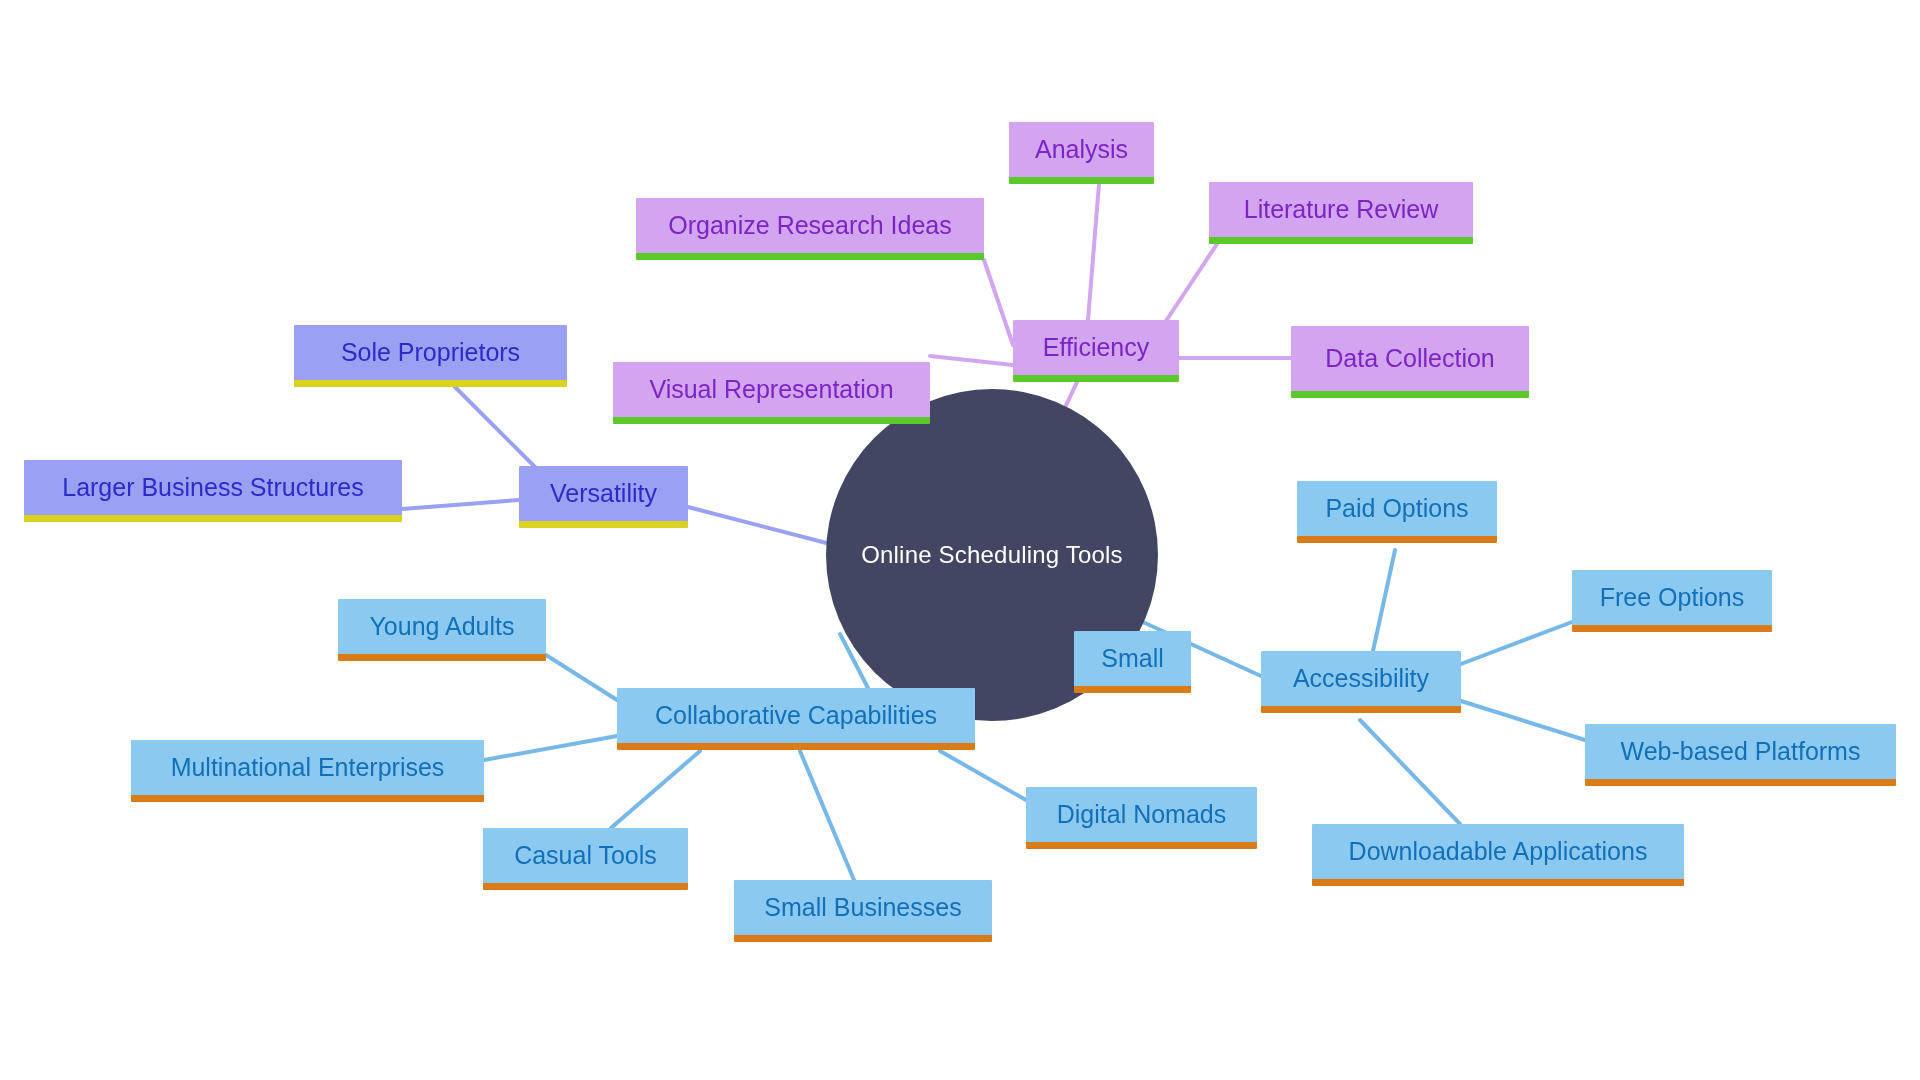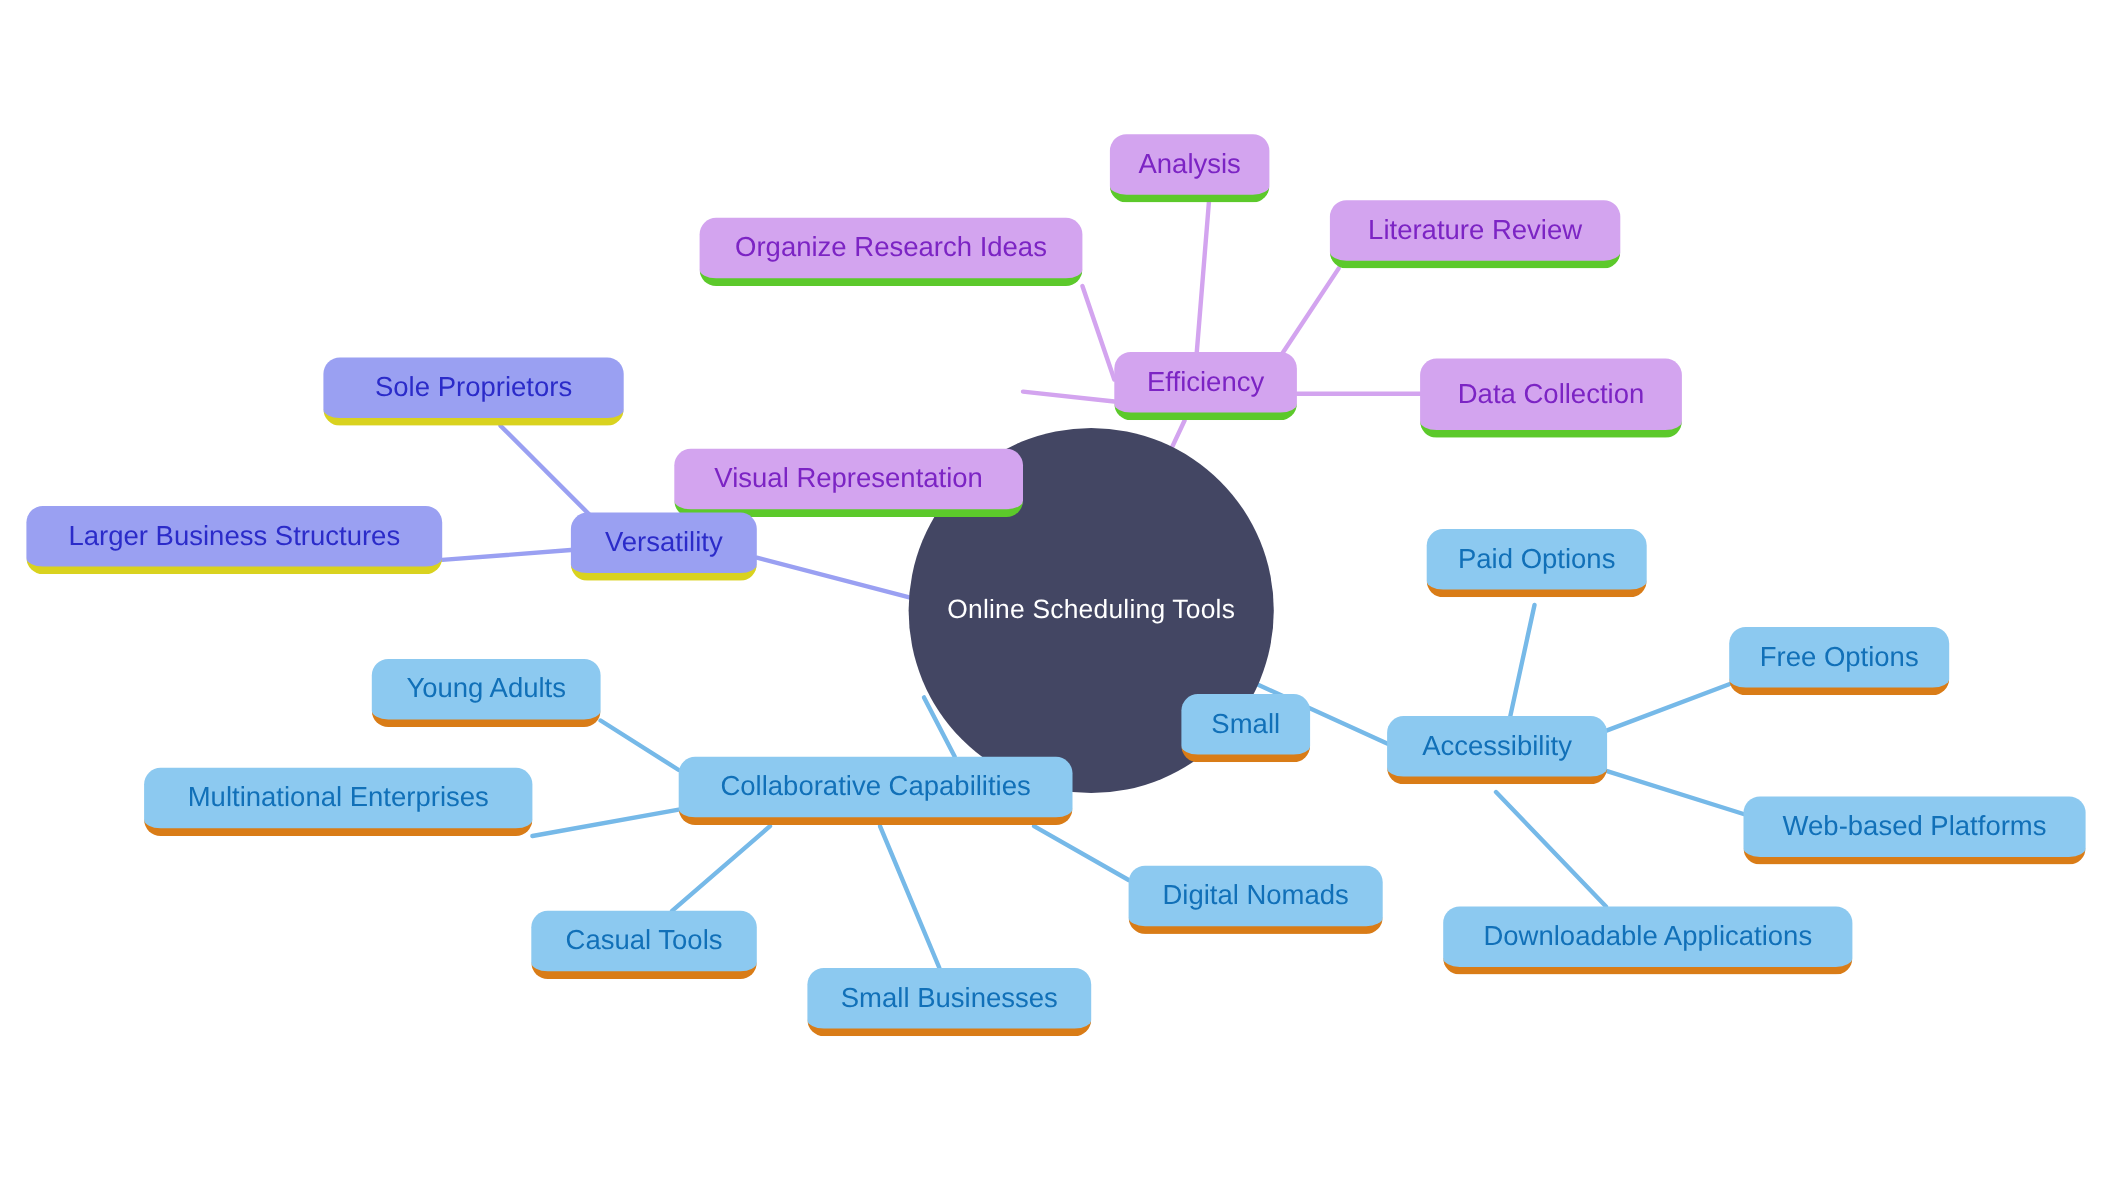--- a/index.html
+++ b/index.html
@@ -22,21 +22,21 @@
     width: 1920px;
     height: 1080px;
     pointer-events: none;
   }
   .node {
     position: absolute;
     box-sizing: border-box;
     display: flex;
     align-items: center;
     justify-content: center;
-    border-radius: 15px;
+    border-radius: 1px;
     text-align: center;
     white-space: nowrap;
     line-height: 1.1;
   }
   .node .label {
     display: block;
     padding: 0 18px;
   }
   
   .node.root {
@@ -106,21 +106,21 @@
       </div>
       <div class="node purple" style="left: 1209px; top: 182px; width: 264px; height: 62px;">
         <span class="label">Literature Review</span>
       </div>
       <div class="node purple" style="left: 1013px; top: 320px; width: 166px; height: 62px;">
         <span class="label">Efficiency</span>
       </div>
       <div class="node purple" style="left: 1291px; top: 326px; width: 238px; height: 72px;">
         <span class="label">Data Collection</span>
       </div>
-      <div class="node purple" style="left: 613px; top: 362px; width: 317px; height: 62px; margin-top: 46px;">
+      <div class="node purple" style="left: 613px; top: 362px; width: 317px; height: 62px;">
         <span class="label">Visual Representation</span>
       </div>
       <div class="node periwinkle" style="left: 294px; top: 325px; width: 273px; height: 62px;">
         <span class="label">Sole Proprietors</span>
       </div>
       <div class="node periwinkle" style="left: 24px; top: 460px; width: 378px; height: 62px;">
         <span class="label">Larger Business Structures</span>
       </div>
       <div class="node periwinkle" style="left: 519px; top: 466px; width: 169px; height: 62px;">
         <span class="label">Versatility</span>
@@ -139,21 +139,21 @@
       </div>
       <div class="node blue" style="left: 1585px; top: 724px; width: 311px; height: 62px;">
         <span class="label">Web-based Platforms</span>
       </div>
       <div class="node blue" style="left: 338px; top: 599px; width: 208px; height: 62px;">
         <span class="label">Young Adults</span>
       </div>
       <div class="node blue" style="left: 617px; top: 688px; width: 358px; height: 62px;">
         <span class="label">Collaborative Capabilities</span>
       </div>
-      <div class="node blue" style="left: 131px; top: 698px; width: 353px; height: 62px;">
+      <div class="node blue" style="left: 131px; top: 740px; width: 353px; height: 62px;">
         <span class="label">Multinational Enterprises</span>
       </div>
       <div class="node blue" style="left: 1312px; top: 824px; width: 372px; height: 62px;">
         <span class="label">Downloadable Applications</span>
       </div>
       <div class="node blue" style="left: 1026px; top: 787px; width: 231px; height: 62px;">
         <span class="label">Digital Nomads</span>
       </div>
       <div class="node blue" style="left: 483px; top: 828px; width: 205px; height: 62px;">
         <span class="label">Casual Tools</span>

